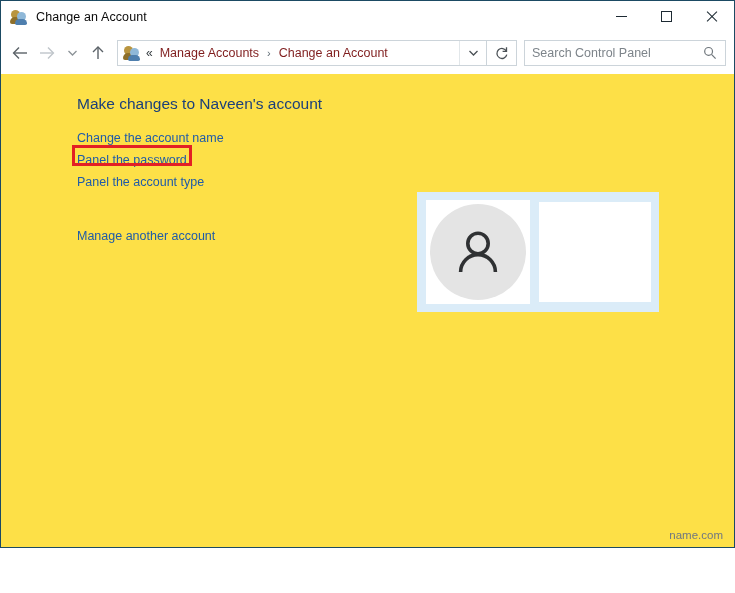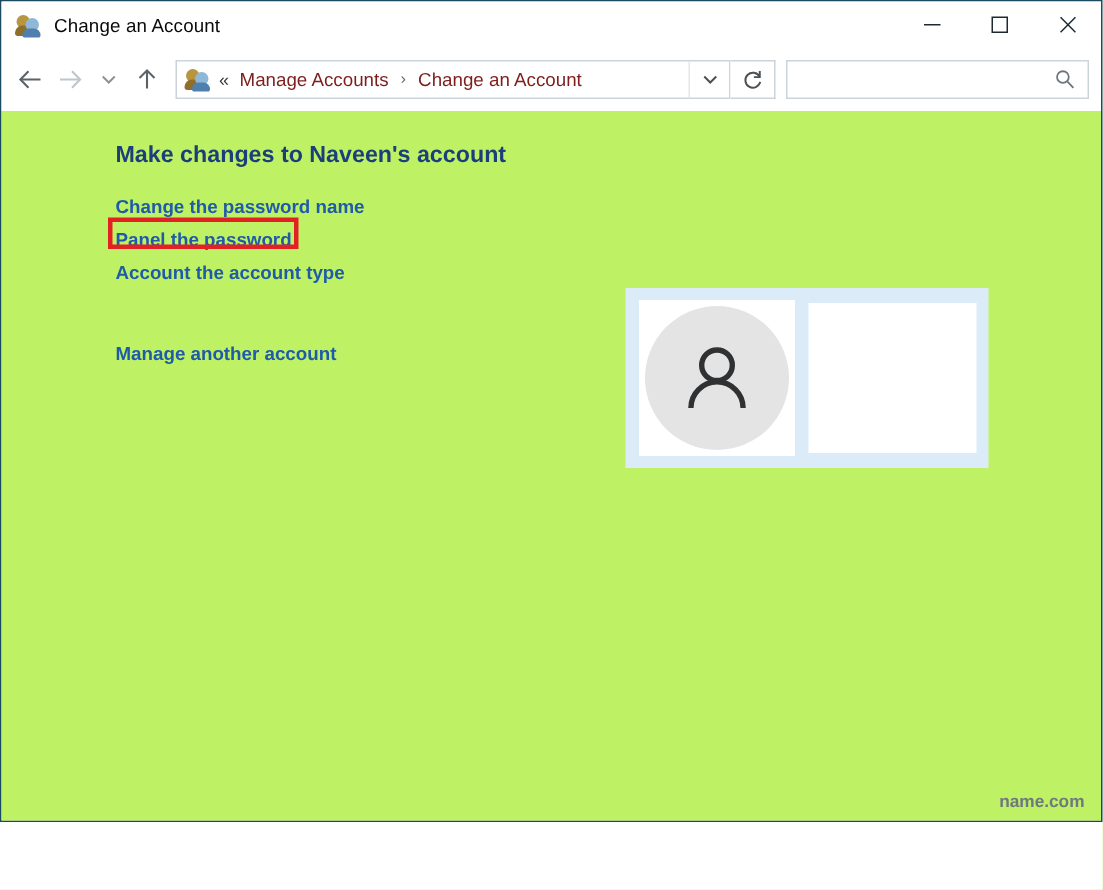--- a/index.html
+++ b/index.html
@@ -235,22 +235,21 @@
     margin-left: auto;
     margin-right: 8px;
     display: flex;
     align-items: center;
   }
 
   
   .content {
     flex: 1 1 auto;
     position: relative;
-    background: #bef264;
-    font-weight: bold;
+    background: #fde047;
   }
   .page-title {
     position: absolute;
     left: 76px;
     top: 21px;
     font-size: 15.5px;
     color: #1b3f7a;
     white-space: nowrap;
   }
   .links {
@@ -409,44 +408,45 @@
     </div>
 
     <div class="refresh-btn">
       <svg width="14" height="14" viewBox="0 0 14 14">
         <path d="M11.4 5.2 A5 5 0 1 0 11.8 8.6" fill="none" stroke="#4a5055" stroke-width="1.3"></path>
         <path d="M11.5 1.3 V5.4 H7.6" fill="none" stroke="#4a5055" stroke-width="1.3"></path>
       </svg>
     </div>
 
     <div class="searchbox">
+      <input class="search-input" type="text" placeholder="Search Control Panel" style="">
       <span class="search-icon">
         <svg width="14" height="14" viewBox="0 0 14 14">
           <circle cx="5.6" cy="5.4" r="3.9" fill="none" stroke="#6e757b" stroke-width="1.2"></circle>
           <path d="M8.5 8.3 L12.6 12.6" fill="none" stroke="#6e757b" stroke-width="1.2"></path>
         </svg>
       </span>
     </div>
   </div>
 
   <div class="content">
 
     <div class="page-title">Make changes to Naveen's account</div>
 
     <div class="links">
       <a class="task-link" href="#">
-        <span>Change the password name</span>
+        <span>Change the account name</span>
       </a>
       <a class="task-link" href="#">
         <span class="link-highlight">
           <span>Panel the password</span>
         </span>
       </a>
       <a class="task-link" href="#">
-        <span>Account the account type</span>
+        <span>Panel the account type</span>
       </a>
       <a class="task-link spaced" href="#">
         <span>Manage another account</span>
       </a>
     </div>
 
     <div class="picture-area">
       <div class="avatar-cell">
         <div class="avatar-circle">
           <svg width="54" height="54" viewBox="0 0 54 54">

